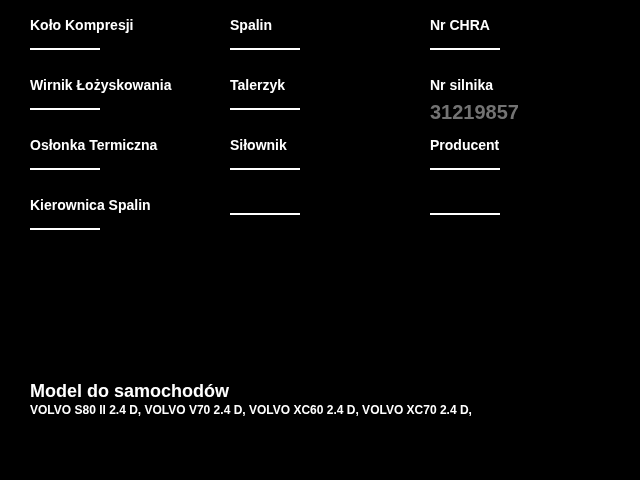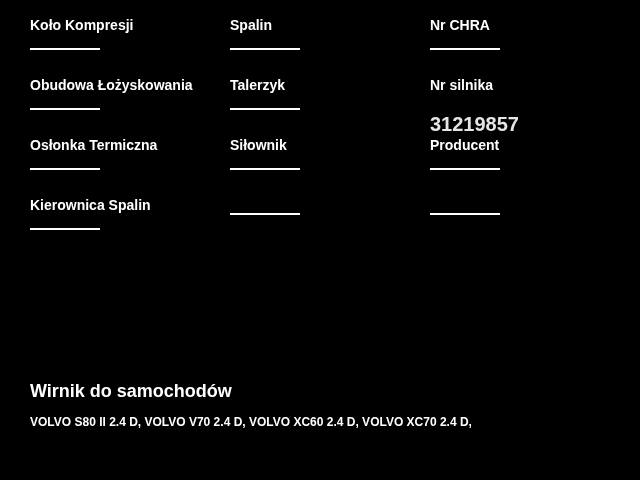--- a/index.html
+++ b/index.html
@@ -39,41 +39,41 @@
     width: 70px;
     height: 2px;
     background: #ffffff;
     margin-top: 15px;
   }
   .cell .value {
     display: block;
     font-size: 20px;
     line-height: 22px;
     font-weight: bold;
-    margin-top: 20px;
-    color: #e5e5e5;
+    margin-top: 8px;
+    color: #737373;
     white-space: nowrap;
   }
   .compat {
     position: absolute;
     left: 30px;
     top: 381px;
   }
   .compat .compat-title {
     font-size: 18px;
     line-height: 20px;
     font-weight: bold;
     color: #ffffff;
     white-space: nowrap;
   }
   .compat .compat-vehicles {
     font-size: 12px;
     line-height: 14px;
     font-weight: bold;
-    margin-top: 14px;
+    margin-top: 2px;
     color: #ffffff;
     white-space: nowrap;
   }
 </style>
 </head>
 <body>
 
 <div class="screen">
 
   <div class="spec-grid">
@@ -87,21 +87,21 @@
       <span class="label">Spalin</span>
       <div class="underline"></div>
     </div>
 
     <div class="cell">
       <span class="label">Nr CHRA</span>
       <div class="underline"></div>
     </div>
 
     <div class="cell">
-      <span class="label">Obudowa Łożyskowania</span>
+      <span class="label">Wirnik Łożyskowania</span>
       <div class="underline"></div>
     </div>
 
     <div class="cell">
       <span class="label">Talerzyk</span>
       <div class="underline"></div>
     </div>
 
     <div class="cell">
       <span class="label">Nr silnika</span>
@@ -132,17 +132,17 @@
       <div class="underline"></div>
     </div>
 
     <div class="cell">
       <div class="underline"></div>
     </div>
 
   </div>
 
   <div class="compat">
-    <div class="compat-title">Wirnik do samochodów</div>
+    <div class="compat-title">Model do samochodów</div>
     <div class="compat-vehicles">VOLVO S80 II 2.4 D, VOLVO V70 2.4 D, VOLVO XC60 2.4 D, VOLVO XC70 2.4 D,</div>
   </div>
 
 </div>
 
 </body></html>

